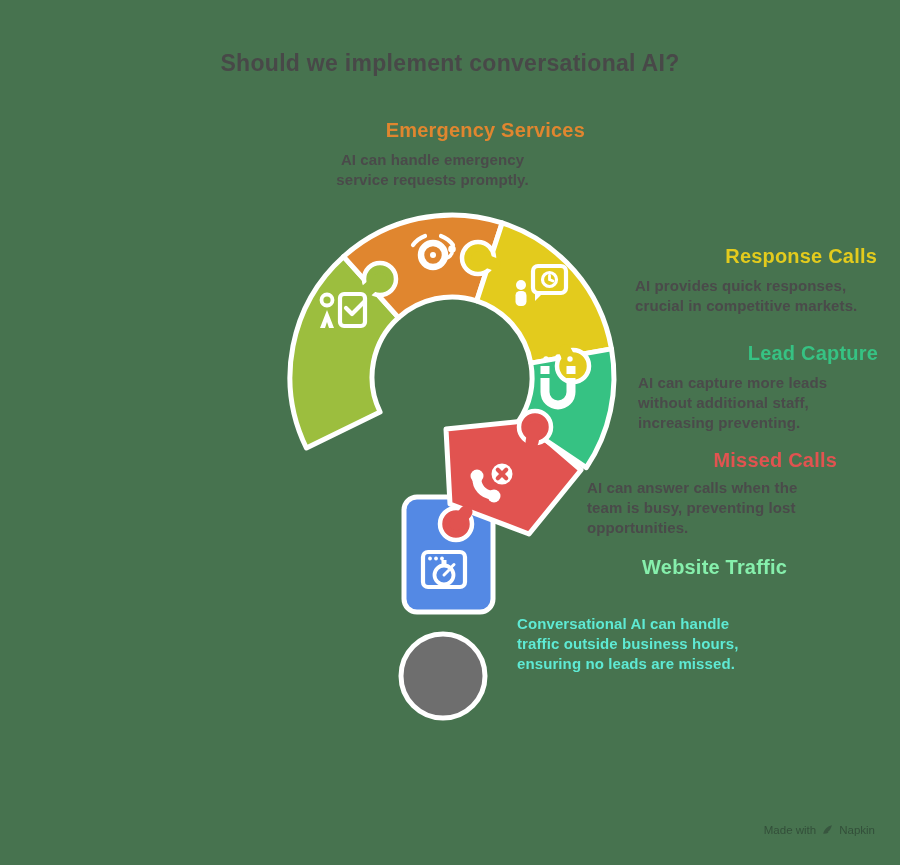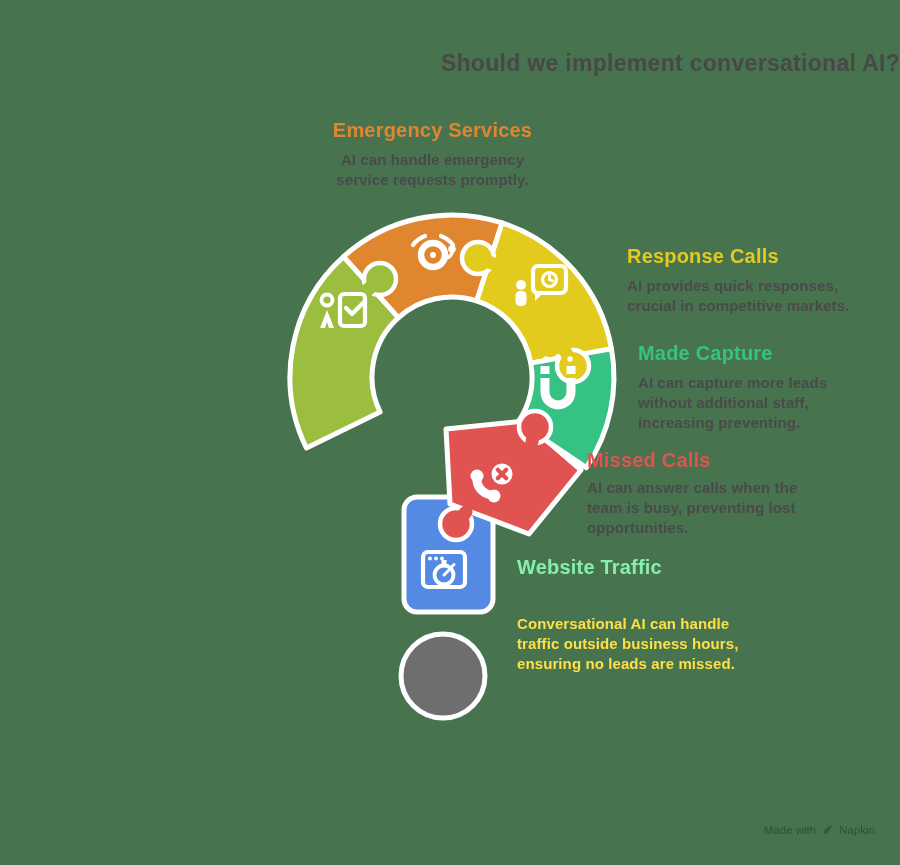--- a/index.html
+++ b/index.html
@@ -5,31 +5,31 @@
   html,body{margin:0;padding:0;}
   #stage{
     position:relative;
     width:900px;height:865px;
     overflow:hidden;
     font-family:"Liberation Sans", sans-serif;
   }
   #puzzle-svg{position:absolute;left:0;top:0;}
   .block{position:absolute;text-align:center;}
   .sec-title{
-    font-size:20px;font-weight:700;letter-spacing:.2px;line-height:1.1;
+    font-size:20px;font-weight:700;letter-spacing:.2px;line-height:1.1;text-align:right;
   }
   .desc{
     font-size:15px;font-weight:600;line-height:1.32;
     white-space:pre-line;margin-top:9px;letter-spacing:.1px;
   }
   .ta-c{text-align:center;}
   .ta-r{text-align:right;}
   .ta-l{text-align:left;}
   #main-title{
-    left:0;top:50px;width:900px;text-align:right;
+    left:0;top:50px;width:900px;text-align:center;
     font-size:23px;font-weight:700;letter-spacing:.3px;
   }
   #wm{
     right:25px;top:823px;
     font-size:11.5px;font-weight:400;
     color:rgba(35,50,40,.55);
     display:flex;align-items:center;gap:5px;
   }
   #wm svg{opacity:.6;}
 </style>
@@ -145,41 +145,41 @@
 
   <div class="block ta-c" style="left:280px;top:119px;width:305px;">
     <div class="sec-title" style="color: rgb(224, 134, 47);">Emergency Services</div>
     <div class="desc" style="color: rgb(74, 74, 74);">AI can handle emergency
 service requests promptly.</div>
   </div>
 
 
   <div class="block ta-l" style="left:627px;top:245px;width:250px;">
     <div class="sec-title" style="color: rgb(227, 203, 29);">Response Calls</div>
-    <div class="desc" style="color: rgb(74, 74, 74);">AI provides quick responses,
+    <div class="desc" style="color: rgb(74, 74, 74); margin-left: 8px;">AI provides quick responses,
 crucial in competitive markets.</div>
   </div>
 
   <div class="block ta-l" style="left:638px;top:342px;width:240px;">
-    <div class="sec-title" style="color: rgb(54, 194, 131);">Made Capture</div>
+    <div class="sec-title" style="color: rgb(54, 194, 131);">Lead Capture</div>
     <div class="desc" style="color: rgb(74, 74, 74);">AI can capture more leads
 without additional staff,
 increasing preventing.</div>
   </div>
 
   <div class="block ta-l" style="left:587px;top:449px;width:250px;">
     <div class="sec-title" style="color: rgb(225, 83, 80);">Missed Calls</div>
     <div class="desc" style="color: rgb(74, 74, 74); margin-top: 7px;">AI can answer calls when the
 team is busy, preventing lost
 opportunities.</div>
   </div>
 
   <div class="block ta-l" style="left:517px;top:556px;width:270px;">
     <div class="sec-title" style="color: #86efac;">Website Traffic</div>
-    <div class="desc" style="color: #fde047; margin-top: 36px;">Conversational AI can handle
+    <div class="desc" style="color: #5eead4; margin-top: 36px;">Conversational AI can handle
 traffic outside business hours,
 ensuring no leads are missed.</div>
   </div>
 
   <div id="wm" class="block">
     <span>Made with</span>
     <svg width="13" height="13" viewBox="0 0 13 13">
       <path d="M2.2,10.8 C3,6.5 6.5,3 11,2.2 C10,5 9,7.5 6.8,9 L7.5,9.8 C5.8,10.7 4,11 2.2,10.8 Z" fill="#2f4336"></path>
     </svg>
     <span>Napkin</span>

